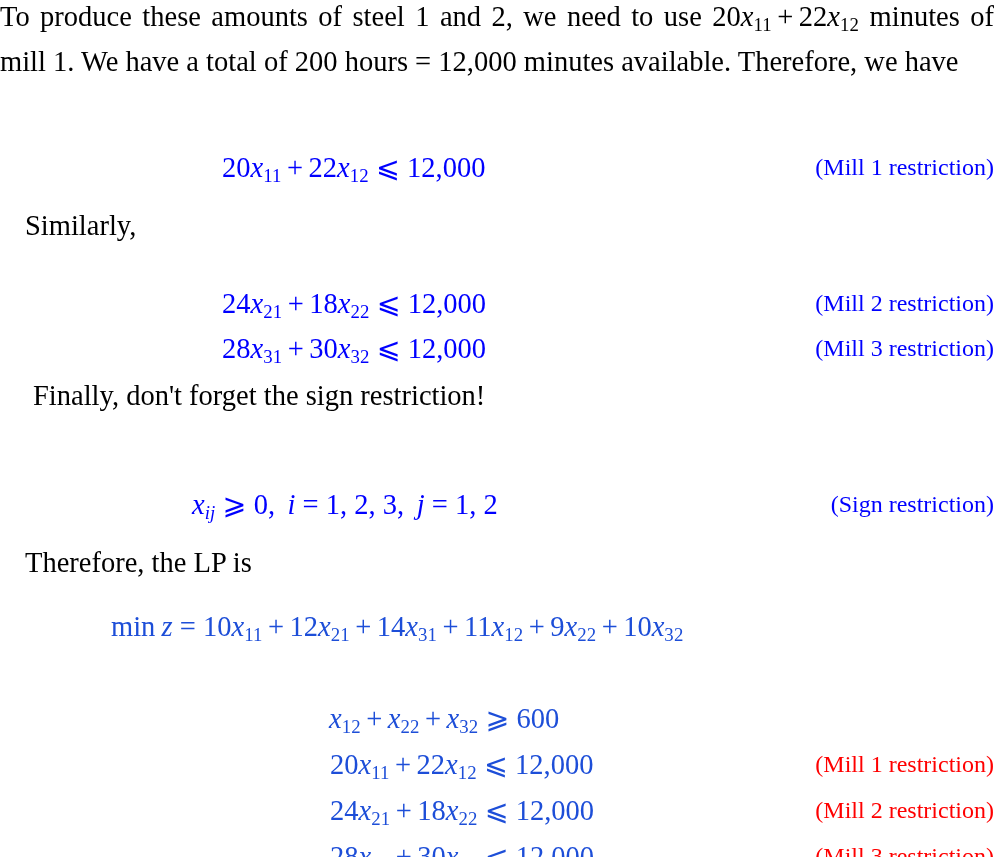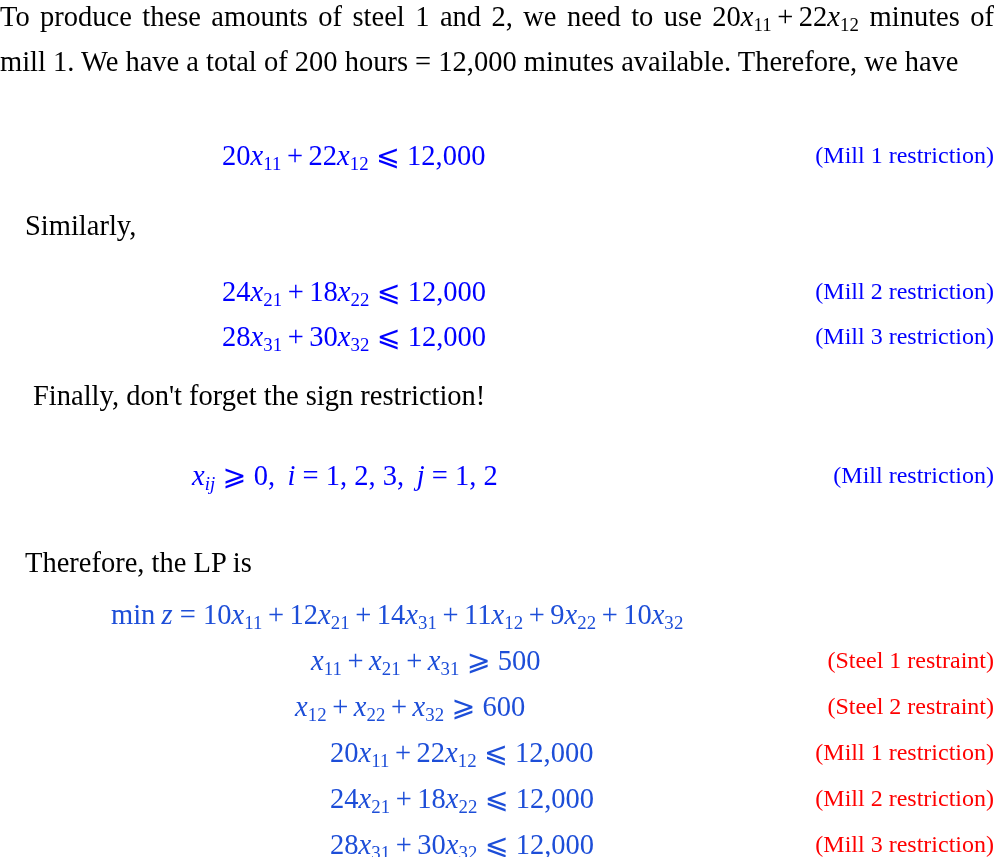--- a/index.html
+++ b/index.html
@@ -39,20 +39,21 @@
 
   
   .mathline {
     position: absolute;
     left: 0;
     width: 994px;
     height: 45px;
     font-size: 28.5px;
     line-height: 45px;
     white-space: nowrap;
+    margin-top: 12px;
   }
   .eqn {
     position: absolute;
     display: inline-block;
     white-space: nowrap;
     font-style: normal;
   }
   .eqn.c-blue { color: #0000ff; }
   .eqn.c-red  { color: #1d4ed8; }
 
@@ -115,39 +116,34 @@
     <span class="tag c-blue">(Mill 2 restriction)</span>
   </div>
 
   <div class="mathline" style="top:314px;">
     <span class="eqn c-blue" style="left:222px;"><span class="mn">28</span><span class="mi">x</span><sub>31</sub><span class="mo">+</span><span class="mn">30</span><span class="mi">x</span><sub>32</sub><span class="mrel">⩽</span><span class="mn">12,000</span></span>
     <span class="tag c-blue">(Mill 3 restriction)</span>
   </div>
 
   <div class="prose nojust" style="top:373px; left:8px; width:986px;">Finally, don't forget the sign restriction!</div>
 
-  <div class="mathline" style="top:453px;">
+  <div class="mathline" style="top:470px;">
     <span class="eqn c-blue" style="left:192px;"><span class="mi">x</span><sub class="it">ij</sub><span class="mrel">⩾</span><span class="mn comma-sp">0,</span><span class="mi thin">i</span><span class="mrel">=</span><span class="mn comma-sp">1, 2, 3,</span><span class="mi thin">j</span><span class="mrel">=</span><span class="mn">1, 2</span></span>
-    <span class="tag c-blue">(Mill restriction)</span>
+    <span class="tag c-blue">(Sign restriction)</span>
   </div>
 
   <div class="prose nojust" style="top:540px;">Therefore, the LP is</div>
 
   <div class="mathline" style="top:592px;">
     <span class="eqn c-red" style="left:111px;"><span class="op">min</span><span class="mi">z</span><span class="mrel">=</span><span class="mn">10</span><span class="mi">x</span><sub>11</sub><span class="mo">+</span><span class="mn">12</span><span class="mi">x</span><sub>21</sub><span class="mo">+</span><span class="mn">14</span><span class="mi">x</span><sub>31</sub><span class="mo">+</span><span class="mn">11</span><span class="mi">x</span><sub>12</sub><span class="mo">+</span><span class="mn">9</span><span class="mi">x</span><sub>22</sub><span class="mo">+</span><span class="mn">10</span><span class="mi">x</span><sub>32</sub></span>
   </div>
 
-  <div class="mathline" style="top:638px;">
-    <span class="eqn c-red" style="left:311px;"><span class="mi">x</span><sub>11</sub><span class="mo">+</span><span class="mi">x</span><sub>21</sub><span class="mo">+</span><span class="mi">x</span><sub>31</sub><span class="mrel">⩾</span><span class="mn">500</span></span>
-    <span class="tag c-red">(Steel 1 restraint)</span>
-  </div>
 
   <div class="mathline" style="top:684px;">
-    <span class="eqn c-red" style="left:295px;"><span class="mi">x</span><sub>12</sub><span class="mo">+</span><span class="mi">x</span><sub>22</sub><span class="mo">+</span><span class="mi">x</span><sub>32</sub><span class="mrel">⩾</span><span class="mn">600</span></span>
-    <span class="tag c-red">(Steel 2 restraint)</span>
+    <span class="eqn c-red" style="left:329px;"><span class="mi">x</span><sub>12</sub><span class="mo">+</span><span class="mi">x</span><sub>22</sub><span class="mo">+</span><span class="mi">x</span><sub>32</sub><span class="mrel">⩾</span><span class="mn">600</span></span>
   </div>
 
   <div class="mathline" style="top:730px;">
     <span class="eqn c-red" style="left:330px;"><span class="mn">20</span><span class="mi">x</span><sub>11</sub><span class="mo">+</span><span class="mn">22</span><span class="mi">x</span><sub>12</sub><span class="mrel">⩽</span><span class="mn">12,000</span></span>
     <span class="tag c-red">(Mill 1 restriction)</span>
   </div>
 
   <div class="mathline" style="top:776px;">
     <span class="eqn c-red" style="left:330px;"><span class="mn">24</span><span class="mi">x</span><sub>21</sub><span class="mo">+</span><span class="mn">18</span><span class="mi">x</span><sub>22</sub><span class="mrel">⩽</span><span class="mn">12,000</span></span>
     <span class="tag c-red">(Mill 2 restriction)</span>

